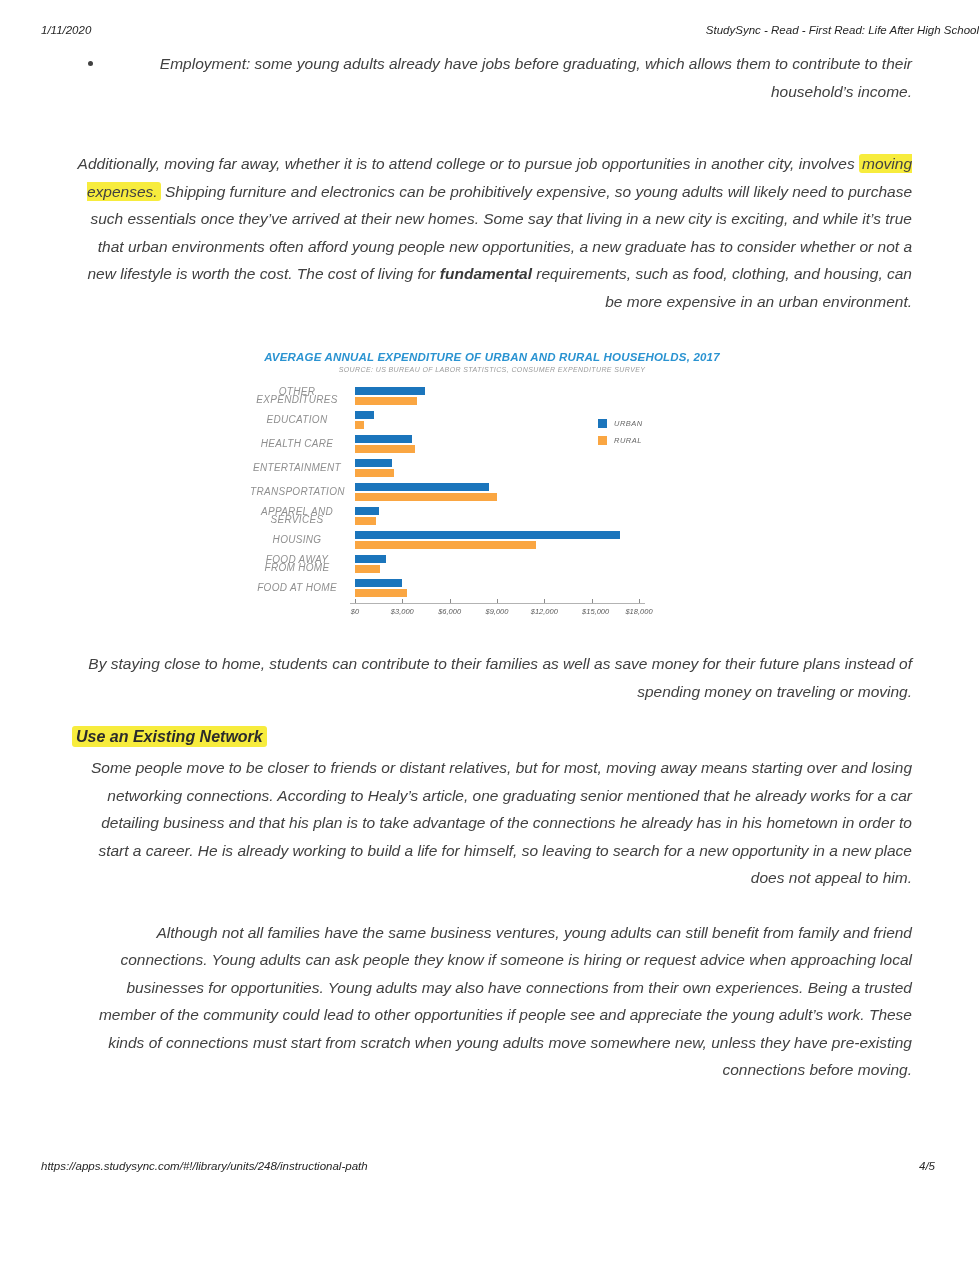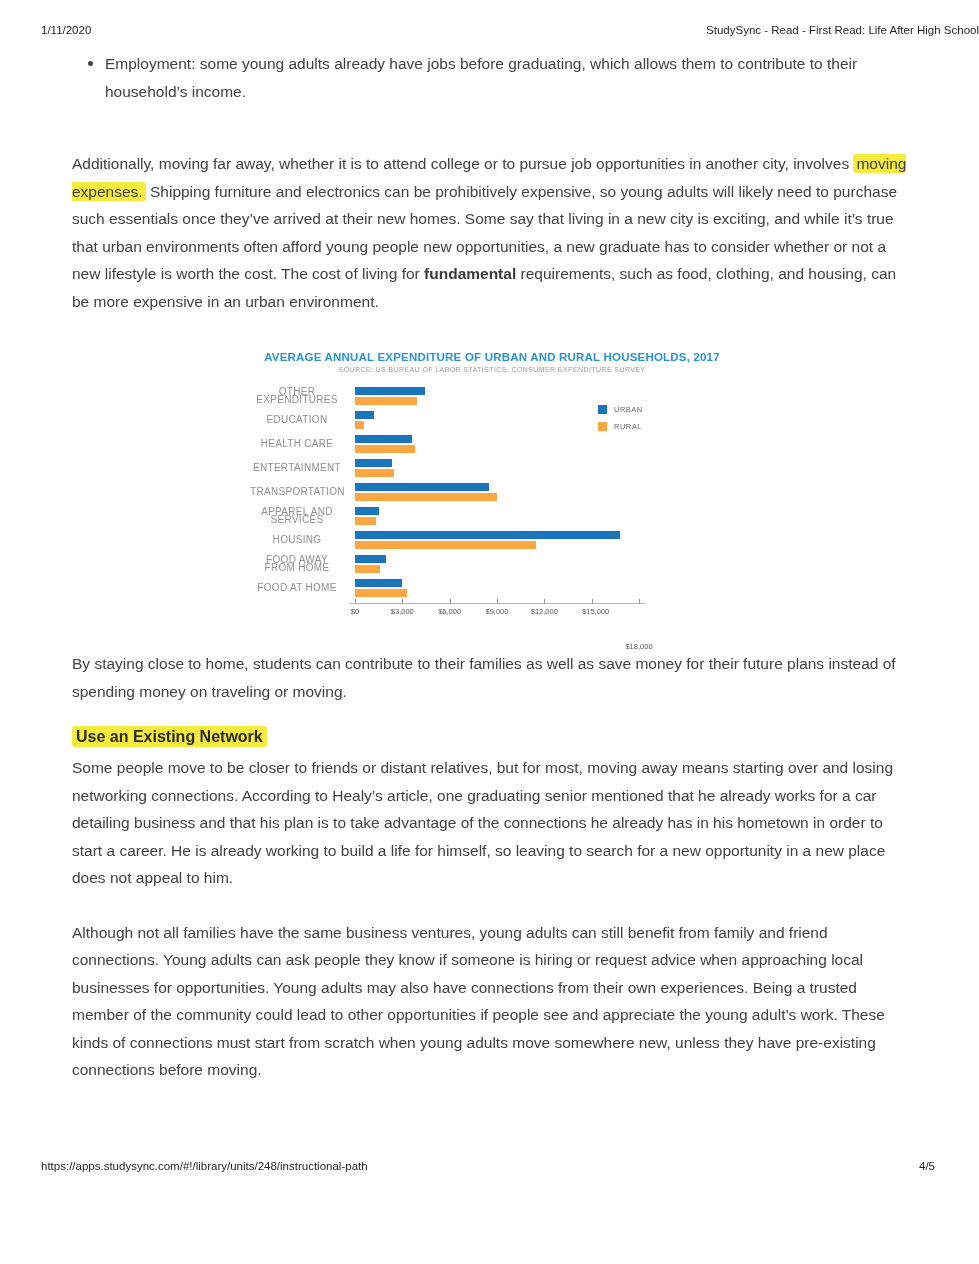--- a/index.html
+++ b/index.html
@@ -1,33 +1,33 @@
 <!DOCTYPE html>
 <html><head>
 <meta charset="utf-8">
 <style>
   * { margin:0; padding:0; box-sizing:border-box; }
   html,body { background:#ffffff; }
   body { font-family:"Liberation Sans", sans-serif; }
   .page {
     position:relative; width:979px; height:1200px; background:#fff;
-    overflow:hidden; color:#414141;
+    overflow:hidden; color:#414141;font-style:italic;
   }
   
   .print-header { position:absolute; top:24px; left:0; right:0; height:16px;
     font-size:11.5px; color:#262626; }
   .print-header .date { position:absolute; left:41px; top:0; }
   .print-header .doc-title { text-align:right; }
   .print-footer { position:absolute; bottom:24px; left:0; right:0; height:16px;
     font-size:11.5px; color:#262626;text-align:right; }
   .print-footer .url { position:absolute; left:41px; top:0; }
   .print-footer .pagenum { position:absolute; right:44px; top:0; }
   
   .content { padding:0 67px 0 72px; }
-  .body-text { font-size:15.5px; line-height:27.5px; color:#414141; }
+  .body-text { font-size:15.5px; line-height:27.5px; color:#414141;text-align:right; }
   .bullet-item { margin-top:50px; display:flex; padding-left:16px; }
   .bullet-dot { width:5px; height:5px; border-radius:50%; background:#414141;
     margin:11px 12px 0 0; flex:0 0 auto; }
   .para-moving { margin-top:45px; }
   .para-staying { margin-top:25px; }
   .hl { background:#f7ec3d; border-radius:3px; padding:1px 3px; }
   .section-heading { margin-top:23px; font-size:16px; font-weight:bold; color:#2b2b2b; }
   .section-heading .hl { padding:2px 4px; }
   .para-network { margin-top:8px; }
   .para-families { margin-top:27px; }
@@ -43,21 +43,21 @@
   .clabel { width:94px; flex:0 0 auto; text-align:center; font-size:10px;
     line-height:8.5px; color:#8f8f8f; letter-spacing:0.3px; padding-right:0; }
   .cbars { margin-left:11px; width:284px; flex:0 0 auto; }
   .bar { height:8px; }
   .bar + .bar { margin-top:2px; }
   .axis { position:relative; margin-left:105px; width:284px; height:22px; margin-top:3px; }
   .axis-line { position:absolute; left:-5px; width:295px; top:0; height:1px; background:#b3b3b3; }
   .tick { position:absolute; width:1px; height:4px; top:-4px; background:#8a8a8a; }
   .ticklabel { position:absolute; top:4px; transform:translateX(-50%);
     font-size:7.5px; color:#595959; white-space:nowrap; }
-  .legend { position:absolute; left:348px; top:18px; }
+  .legend { position:absolute; left:348px; top:32px; }
   .legitem { display:flex; align-items:center; margin-bottom:8px; }
   .swatch { width:9px; height:9px; flex:0 0 auto; }
   .legitem span.leglabel { margin-left:7px; font-size:7.5px; color:#666;
     letter-spacing:0.5px; }
 </style>
 </head>
 <body>
 
 <div class="page">
 
@@ -152,21 +152,21 @@
             <div class="ticklabel" style="left: 16.6667%;">$3,000</div>
             <div class="tick" style="left: 33.3333%;"></div>
             <div class="ticklabel" style="left: 33.3333%;">$6,000</div>
             <div class="tick" style="left: 50%;"></div>
             <div class="ticklabel" style="left: 50%;">$9,000</div>
             <div class="tick" style="left: 66.6667%;"></div>
             <div class="ticklabel" style="left: 66.6667%;">$12,000</div>
             <div class="tick" style="left: 83.3333%;"></div>
             <div class="ticklabel" style="left: 83.3333%; padding-left: 8px;">$15,000</div>
             <div class="tick" style="left: 100%;"></div>
-            <div class="ticklabel" style="left: 100%; margin-top: 35px;">$18,000</div>
+            <div class="ticklabel" style="left: 100%;">$18,000</div>
           </div>
         <div class="legend">
             <div class="legitem">
               <span class="swatch" style="background: rgb(27, 117, 188);"></span>
               <span class="leglabel">URBAN</span>
             </div>
             <div class="legitem">
               <span class="swatch" style="background: rgb(250, 166, 66);"></span>
               <span class="leglabel">RURAL</span>
             </div>

